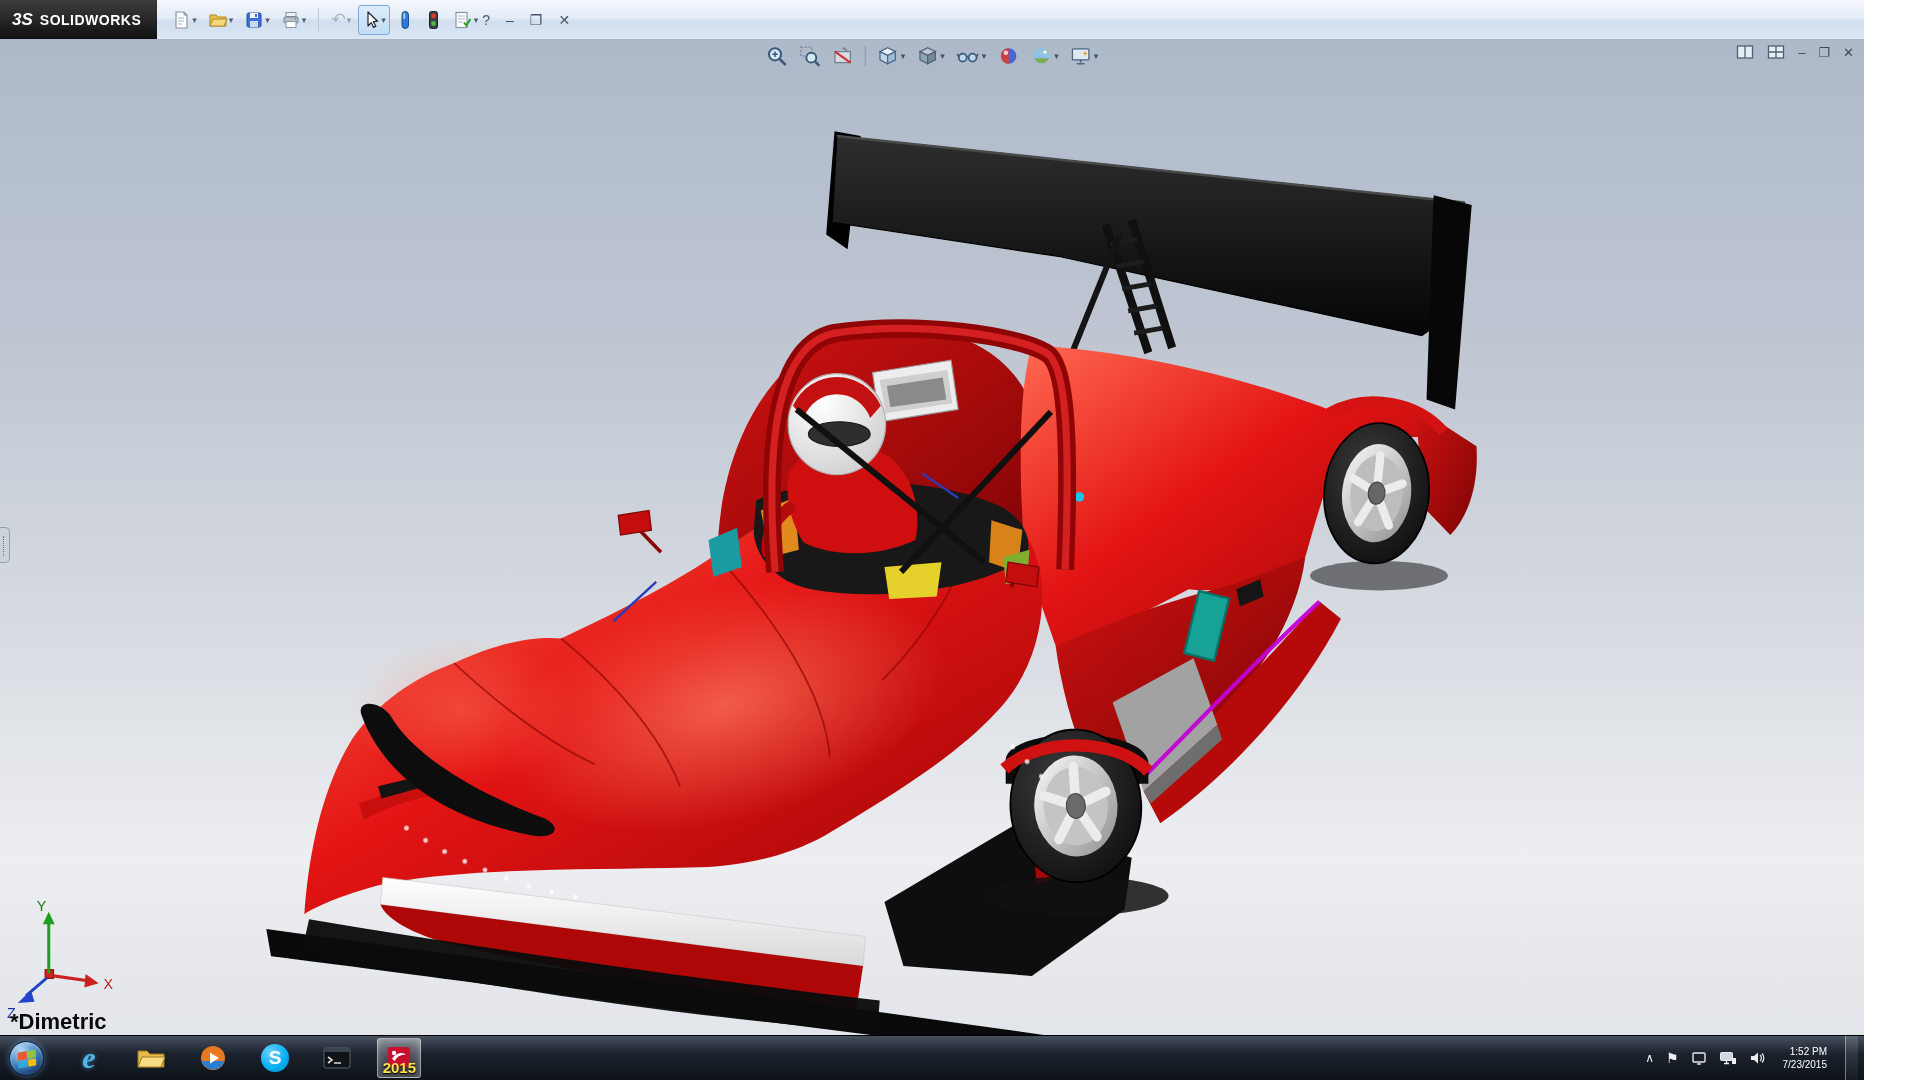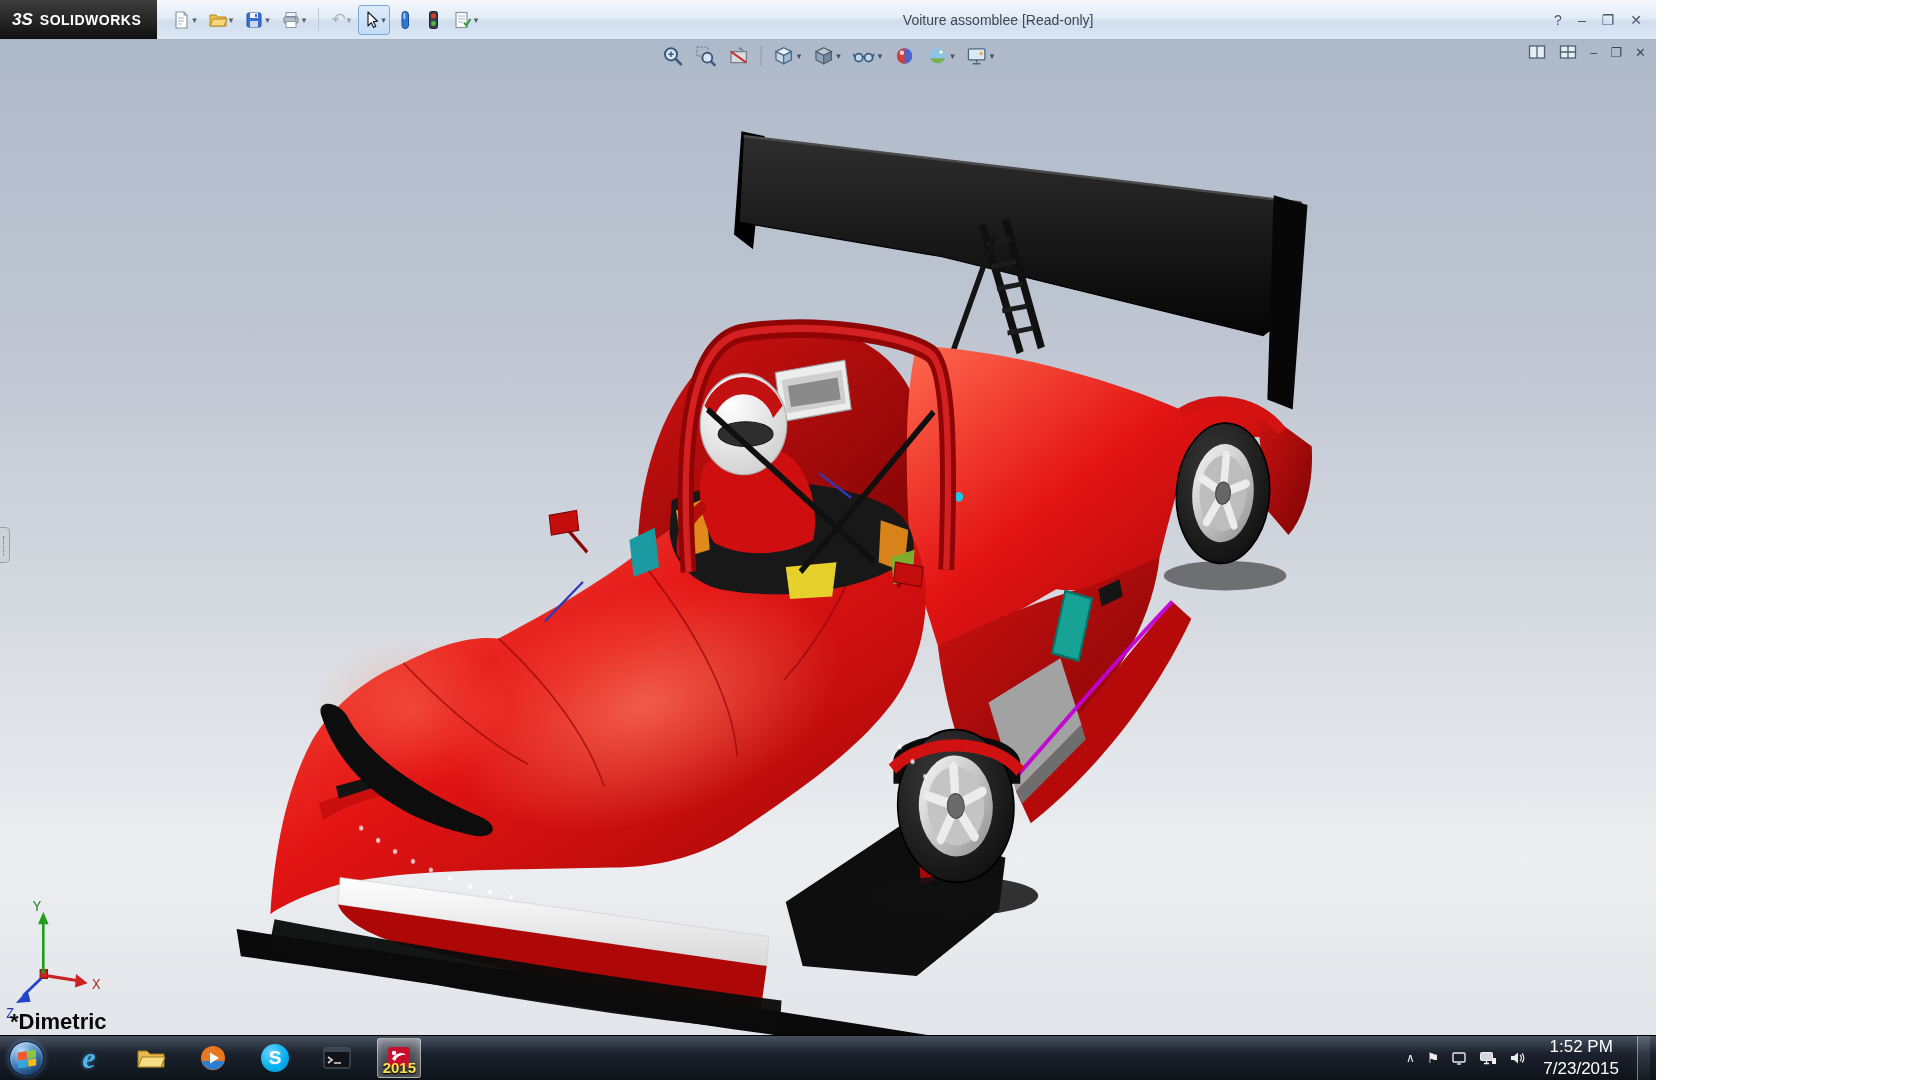--- a/index.html
+++ b/index.html
@@ -1,17 +1,17 @@
 <!DOCTYPE html>
 <html><head>
 <meta charset="utf-8">
 <style>
   * { box-sizing: border-box; margin: 0; padding: 0; }
   html,body { width:1920px; height:1080px; overflow:hidden; font-family:"Liberation Sans",sans-serif; }
-  #app { position:relative; width:1656px; height:1080px; background:#d946ef; }
+  #app { position:relative; width:1864px; height:1080px; background:#d946ef; }
 
   
   .title-bar { position:absolute; top:0; left:0; right:0; height:40px; display:flex; align-items:center;
     background:linear-gradient(#f5f8fc,#e3ecf7 45%,#d0deee 55%,#dce7f4); border-bottom:1px solid #a6b4c6; }
   .logo { height:100%; display:flex; align-items:center; gap:7px; padding:0 16px 0 12px;
     background:linear-gradient(#3d3d3d,#101010); color:#fff; }
   .logo-mark { font-style:italic; font-weight:bold; font-size:17px; color:#fff; }
   .logo-text { font-weight:bold; font-size:14px; letter-spacing:0.5px;text-align:right; }
   .tb-icons { display:flex; align-items:center; padding-left:10px; gap:3px; }
   .tbtn { height:30px; display:flex; align-items:center; padding:0 3px; border-radius:3px; border:1px solid transparent; }
@@ -63,21 +63,21 @@
     border:1px solid rgba(255,255,255,.5); box-shadow:inset 0 0 8px rgba(255,255,255,.35); }
   .ie-e { font-family:"Liberation Serif",serif; font-style:italic; font-weight:bold; font-size:30px; color:#4db6ec;
     text-shadow:0 0 4px rgba(90,180,240,.6); line-height:1; }
   .skype-c { width:28px; height:28px; border-radius:50%; background:radial-gradient(circle at 35% 30%, #6fd0ff, #00aff0 60%, #0087c4);
     color:#fff; font-weight:bold; font-size:19px; display:flex; align-items:center; justify-content:center; }
   .sw-badge { position:absolute; bottom:1px; right:4px; font-size:15px; font-weight:bold; color:#ffe14a;
     text-shadow:0 1px 1px #000; }
 
   .tray { margin-left:auto; display:flex; align-items:center; gap:12px; padding-right:6px; color:#f2f2f2; }
   .tray-glyph { font-size:12px; color:#eee; }
-  .clock { text-align:center; font-size:17px; line-height:1.3; color:#fff; padding:0 6px; }
+  .clock { text-align:right; font-size:10px; line-height:1.3; color:#fff; padding:0 6px; }
   .show-desktop { width:13px; height:45px; border-left:1px solid rgba(255,255,255,.4);
     background:linear-gradient(rgba(255,255,255,.14),rgba(255,255,255,.03)); }
 </style>
 </head>
 <body>
 
 <div id="app">
 
   <div class="title-bar">
     <div class="logo">
@@ -146,21 +146,20 @@
       <div class="tbtn">
         <svg width="20" height="20" viewBox="0 0 20 20">
           <rect x="3" y="2.5" width="11" height="15" fill="#fff" stroke="#8a94a2" stroke-width="1.2"></rect>
           <path d="M5,6 h7 M5,9 h7 M5,12 h5" stroke="#9fb4d0" stroke-width="1.2"></path>
           <path d="M11,12.5 l2.4,3 l4,-6.5" stroke="#2f9a33" stroke-width="2" fill="none"></path>
         </svg>
         <span class="dd">▾</span>
       </div>
     </div>
 
-    <div class="title-text">Voiture assomblee [Read-only]</div>
 
     <div class="win-controls">
       <span>?</span>
       <span>–</span>
       <span>❐</span>
       <span>✕</span>
     </div>
   </div>
 
   <div class="viewport">

